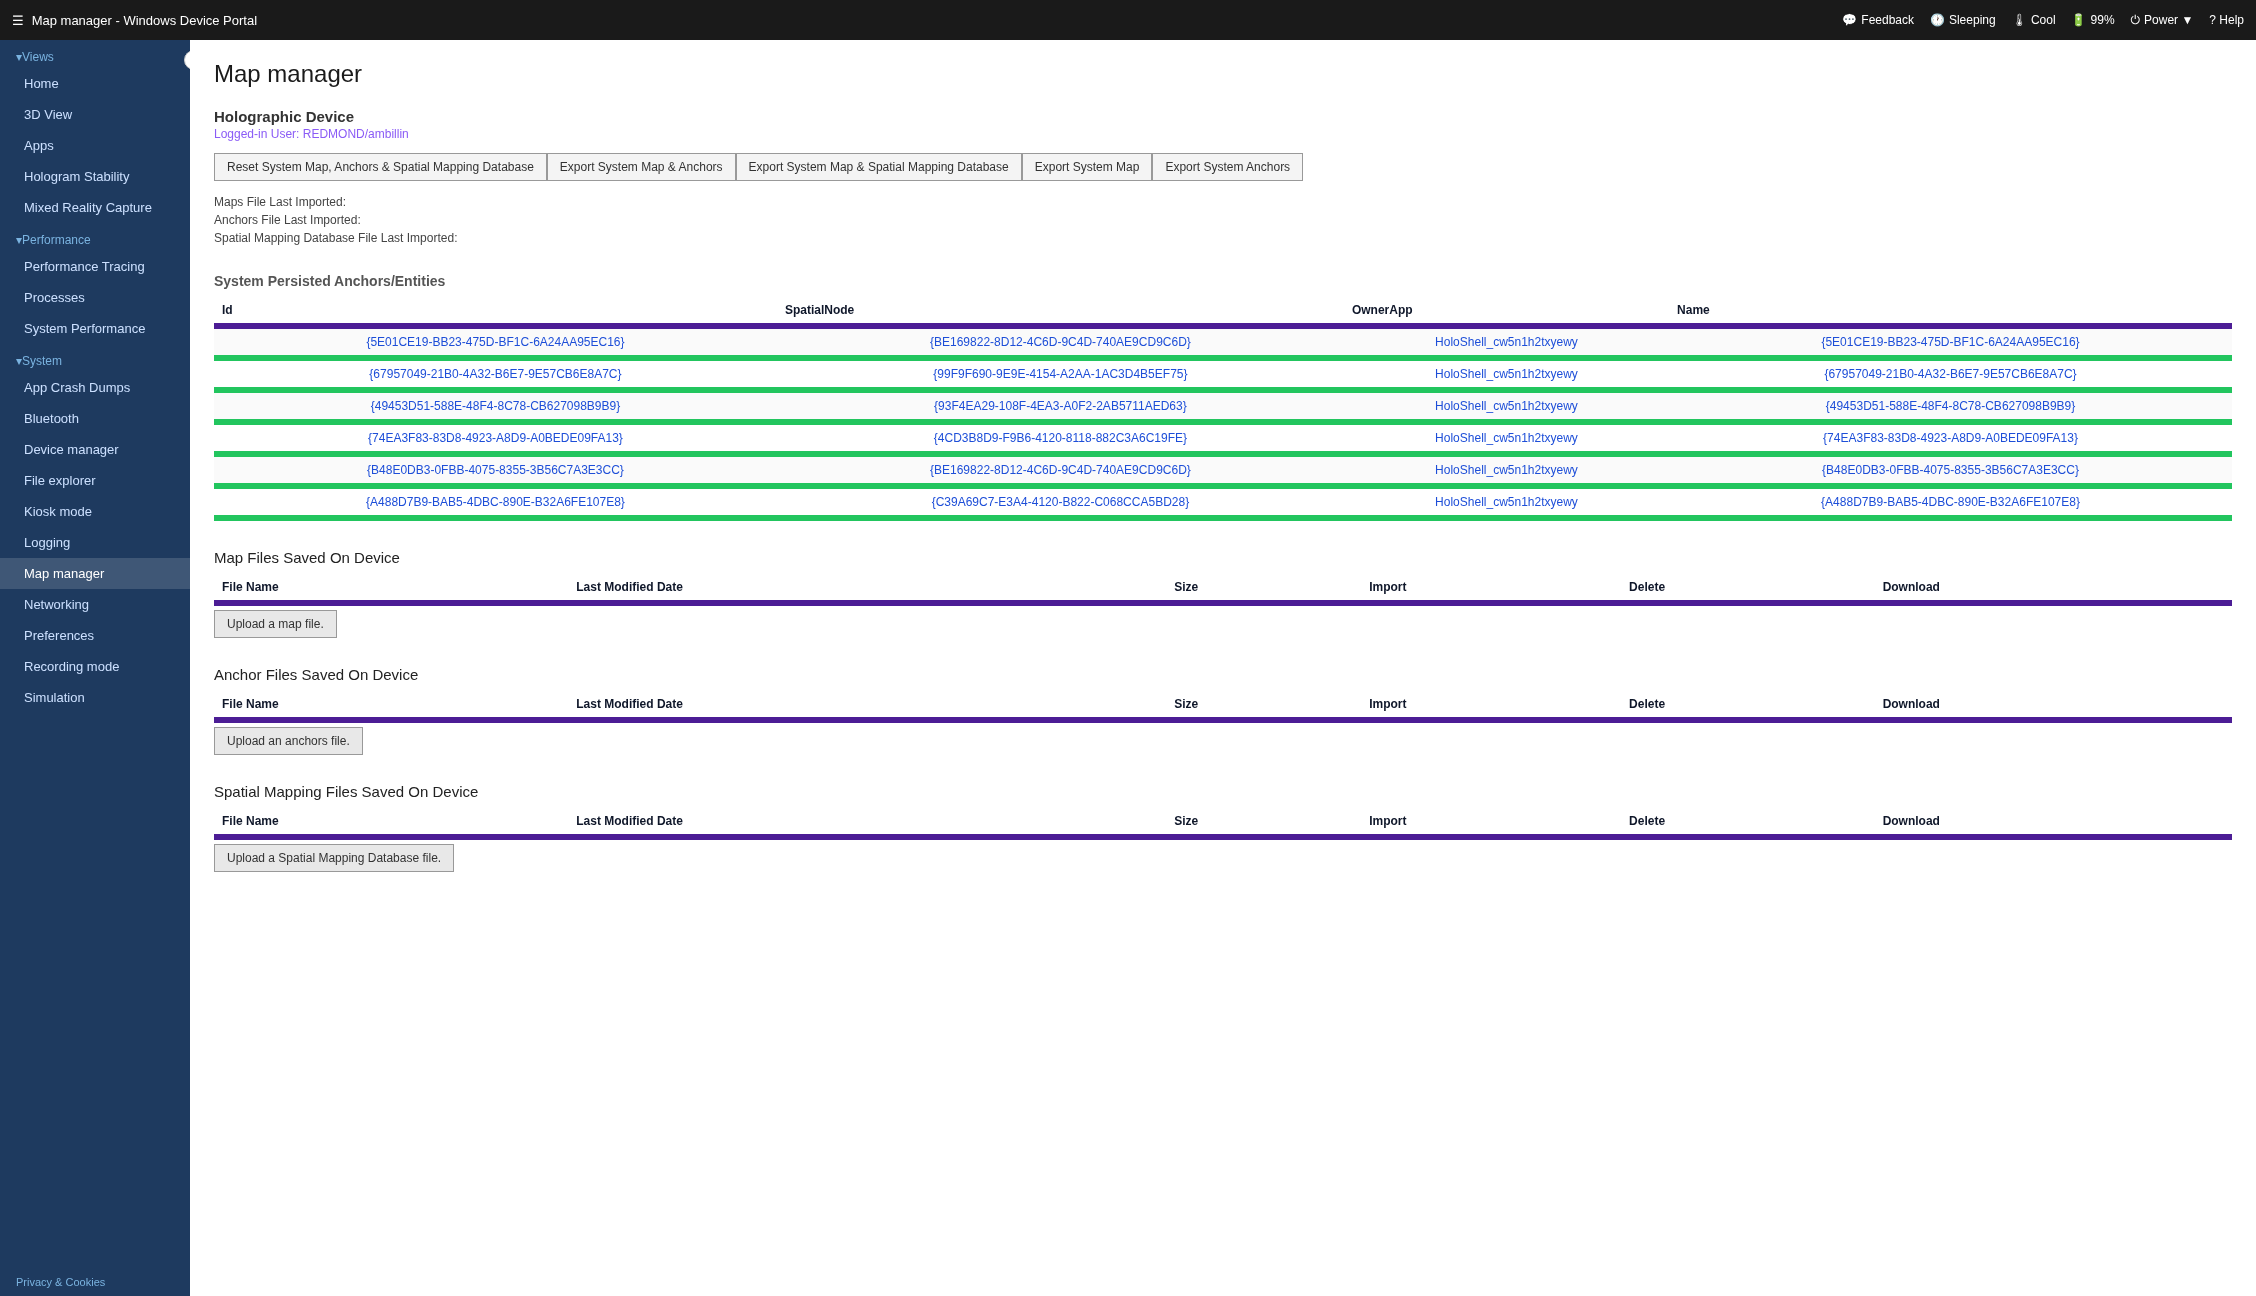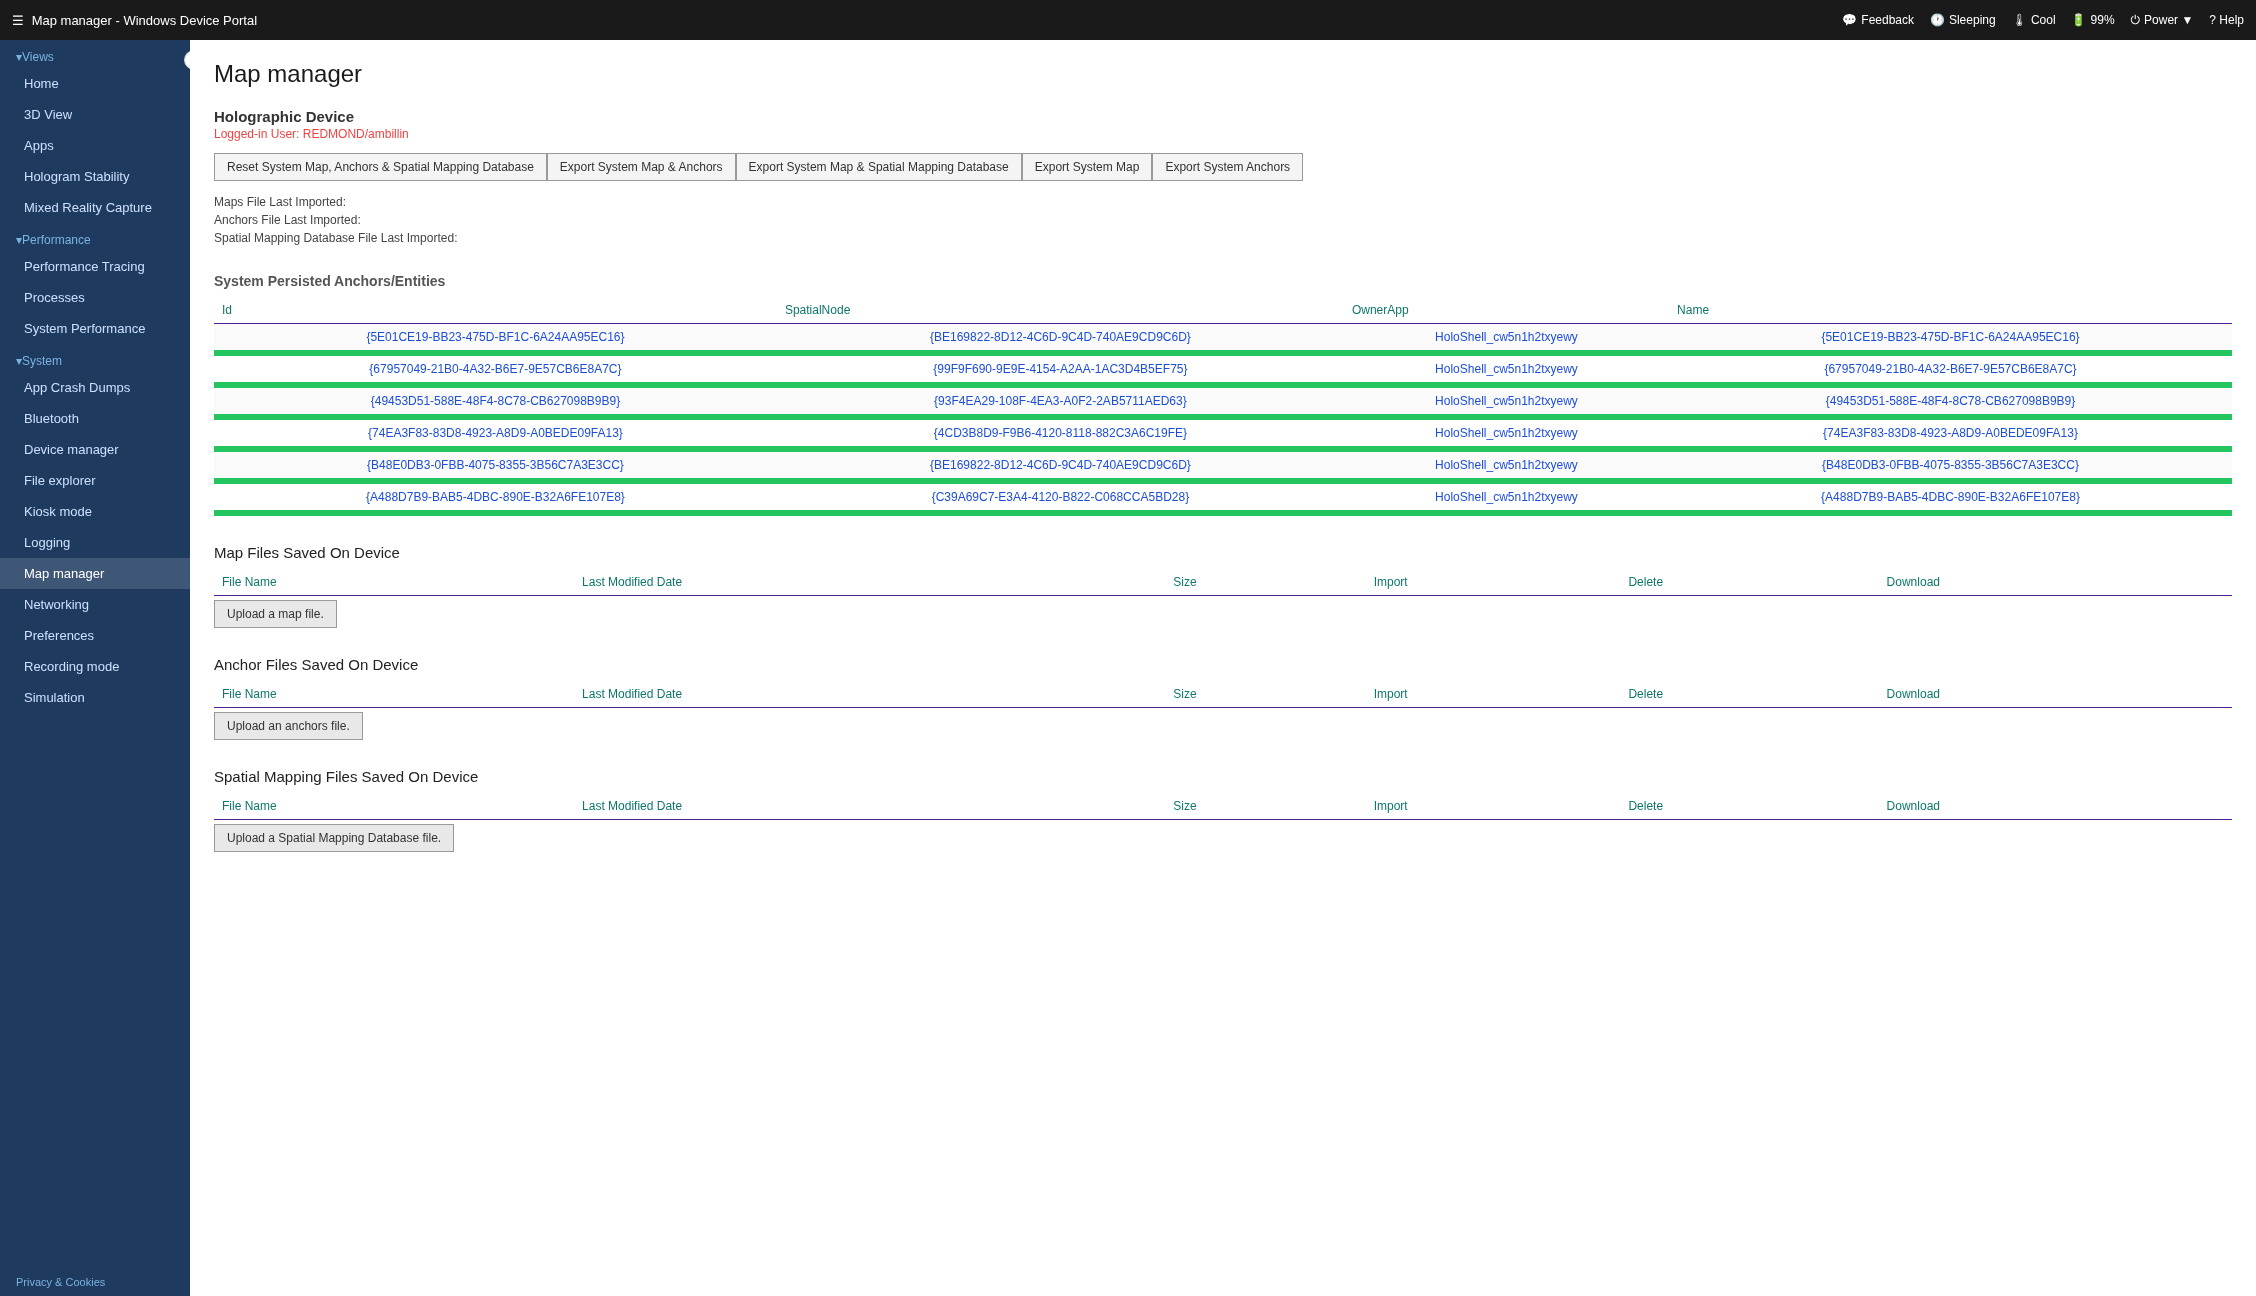--- a/index.html
+++ b/index.html
@@ -87,21 +87,21 @@
       background: #fff;
     }
     #main::-webkit-scrollbar { width: 8px; }
     #main::-webkit-scrollbar-thumb { background: #ccc; }
 
     h1.page-title { font-size: 24px; font-weight: 300; margin-bottom: 20px; color: #1a1a1a; }
 
     .section-card { margin-bottom: 28px; }
     .device-info { margin-bottom: 12px; }
     .device-info .device-name { font-size: 15px; font-weight: 700; margin-bottom: 2px; }
-    .device-info .device-user { font-size: 12px; color: #ef4444; }
+    .device-info .device-user { font-size: 12px; color: #8b5cf6; }
 
     .btn-row { display: flex; flex-wrap: wrap; margin-bottom: 14px; }
     .btn {
       padding: 6px 12px;
       border: 1px solid #999;
       background: #f4f4f4;
       font-size: 12px;
       cursor: pointer;
       color: #333;
     }
@@ -120,23 +120,23 @@
     .section-heading { font-size: 14px; color: #555; margin-bottom: 8px; font-weight: 700; }
 
     table.data-table {
       width: 100%;
       border-collapse: collapse;
       font-size: 12px;
     }
     table.data-table th {
       text-align: left;
       padding: 6px 8px;
-      border-bottom: 1px solid #4c1d95;
-      font-weight: 400;
-      color: #0f766e;
+      border-bottom: 6px solid #4c1d95;
+      font-weight: 700;
+      color: #0f172a;
       background: #fff;
     }
     table.data-table td {
       padding: 6px 8px;
       border-bottom: 6px solid #22c55e;
       color: #1d4ed8;
       text-align: center;
     }
     table.data-table tr:nth-child(odd) td { background: #fafafa; }
 

